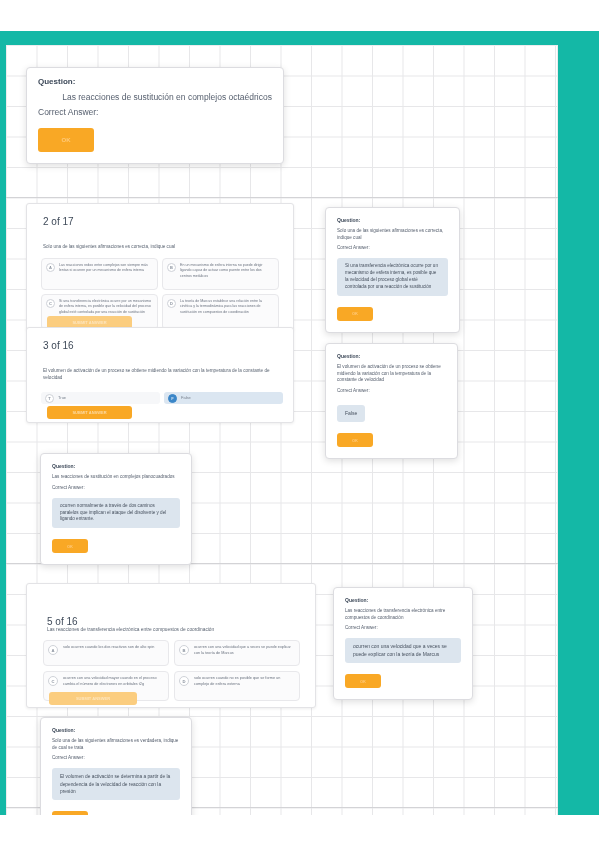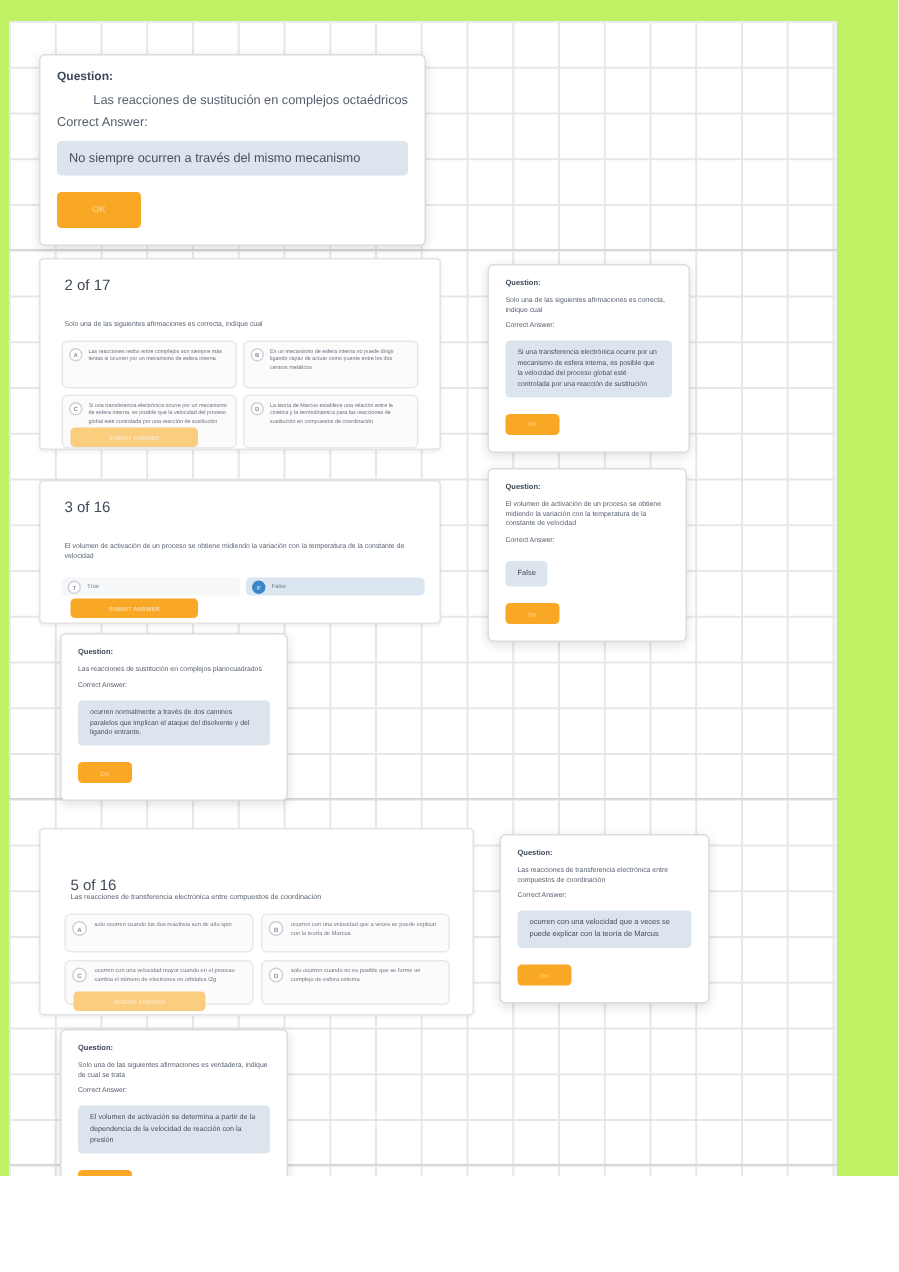--- a/index.html
+++ b/index.html
@@ -10,21 +10,22 @@
     background: #ffffff;
     font-family: "Liberation Sans", sans-serif;
     -webkit-font-smoothing: antialiased;
   }
 
   #canvas {
     position: relative;
     width: 599px;
     height: 784px;
     overflow: hidden;
-    background: #bef264;
+    background: #14b8a6;
+    margin-top: 31px;
   }
 
   
   .grid-surface {
     position: absolute;
     left: 6px;
     top: 14px;
     width: 552px;
     height: 798px;
     background-color: #ffffff;
@@ -174,21 +175,20 @@
 
   <div class="grid-surface"></div>
   <div class="grid-heavy" style="top:166px;"></div>
   <div class="grid-heavy" style="top:532px;"></div>
   <div class="grid-heavy" style="top:776px;"></div>
 
   <div class="modal" style="left:26px; top:36px; width:258px; font-size:8px;">
     <div class="q-label">Question:</div>
     <div class="q-text" style="font-size:8.5px;text-align:right;">Las reacciones de sustitución en complejos octaédricos</div>
     <div class="ca-label" style="font-size:8.5px;">Correct Answer:</div>
-    <div class="answer-chip block" style="font-size:8.5px;">No siempre ocurren a través del mismo mecanismo</div>
     <button class="ok-btn" style="width:56px; height:24px; font-size:6px;">OK</button>
   </div>
 
   <div class="panel" style="left:26px; top:172px; width:268px; height:128px;">
     <div class="quiz-title" style="position:absolute; left:16px; top:12px; font-size:10px;">2 of 17</div>
     <div class="quiz-stem" style="position:absolute; left:16px; top:40px; width:238px; font-size:4.6px;">Solo una de las siguientes afirmaciones es correcta, indique cual</div>
 
     <div class="opt-grid" style="position:absolute; left:14px; top:54px; width:242px; gap:4px;">
       <div class="opt" style="width:117px; min-height:32px; padding:4px 4px;">
         <div class="bullet" style="width:9px; height:9px; line-height:8px; font-size:4px; margin-right:4px;">A</div>
@@ -212,21 +212,21 @@
   </div>
 
   <div class="modal" style="left:325px; top:176px; width:135px;">
     <div class="q-label" style="font-size:5px;">Question:</div>
     <div class="q-text" style="font-size:4.6px;">Solo una de las siguientes afirmaciones es correcta, indique cual</div>
     <div class="ca-label" style="font-size:4.6px;">Correct Answer:</div>
     <div class="answer-chip block" style="font-size:4.6px;">Si una transferencia electrónica ocurre por un mecanismo de esfera interna, es posible que la velocidad del proceso global esté controlada por una reacción de sustitución</div>
     <button class="ok-btn" style="width:36px; height:14px; font-size:4px;">OK</button>
   </div>
 
-  <div class="panel" style="left:26px; top:320px; width:268px; height:96px;">
+  <div class="panel" style="left:26px; top:296px; width:268px; height:96px;">
     <div class="quiz-title" style="position:absolute; left:16px; top:12px; font-size:10px;">3 of 16</div>
     <div class="quiz-stem" style="position:absolute; left:16px; top:40px; width:240px; font-size:4.6px;">El volumen de activación de un proceso se obtiene midiendo la variación con la temperatura de la constante de velocidad</div>
 
     <div class="tf-row" style="position:absolute; left:14px; top:64px; width:242px; gap:4px;">
       <div class="tf" style="width:119px; height:12px; padding:0 4px;">
         <div class="bullet" style="width:9px; height:9px; line-height:8px; font-size:4px; margin-right:4px;">T</div>
         <div class="opt-text" style="font-size:4px;">True</div>
       </div>
       <div class="tf selected" style="width:119px; height:12px; padding:0 4px;">
         <div class="bullet sel" style="width:9px; height:9px; line-height:8px; font-size:4px; margin-right:4px;">F</div>

